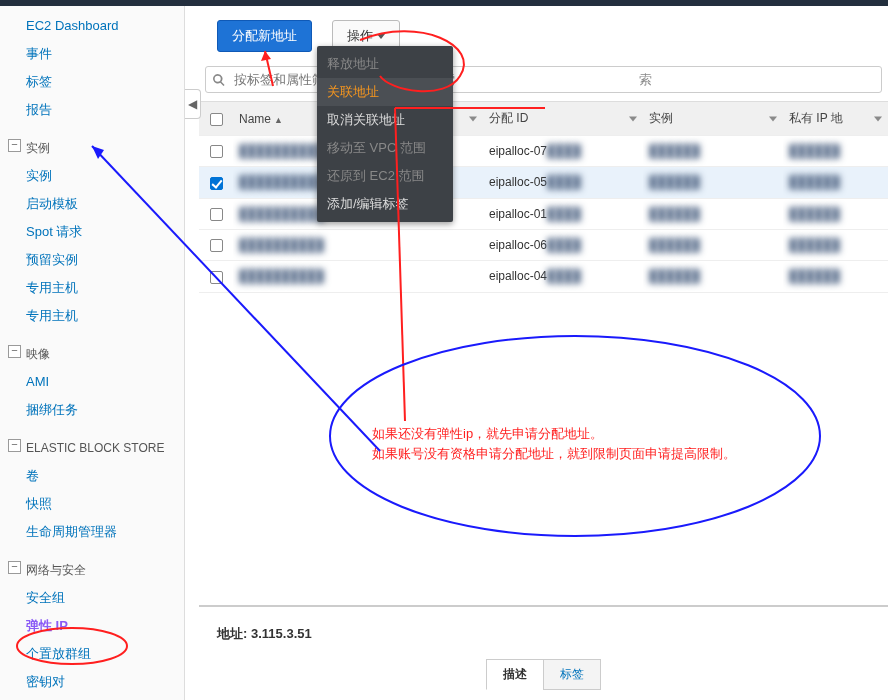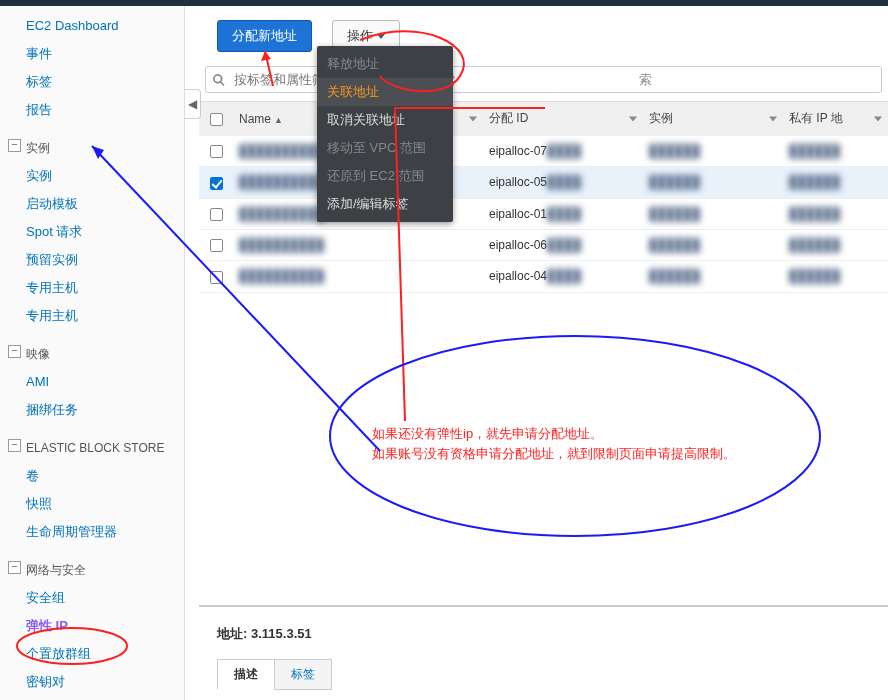--- a/index.html
+++ b/index.html
@@ -159,21 +159,21 @@
   .checkbox.checked::after{content:"";position:absolute;left:3px;top:0px;width:4px;height:8px;border:solid #fff;border-width:0 2px 2px 0;transform:rotate(40deg);}
   tr.row-sel { background:#e9f2fb; }
   .blur { color:transparent; text-shadow:0 0 6px rgba(90,110,140,.9); user-select:none;}
 
   
   .divider { border-top:2px solid #ccc; margin-top:auto; }
   .detail {
     padding:18px 18px 10px 18px;
   }
   .detail-title { font-weight:bold; margin-bottom:16px;}
-  .tabs { display:flex; }
+  .tabs { display:flex;justify-content:center; }
   .tab {
     padding:6px 16px;
     border:1px solid #ccc;
     background:#f4f4f4;
     font-size:12px;
     cursor:pointer;
     color:#0073bb;
   }
   .tab.active { background:#fff; border-bottom-color:#fff; color:#333; font-weight:bold;}
   .tab + .tab { margin-left:-1px; }

